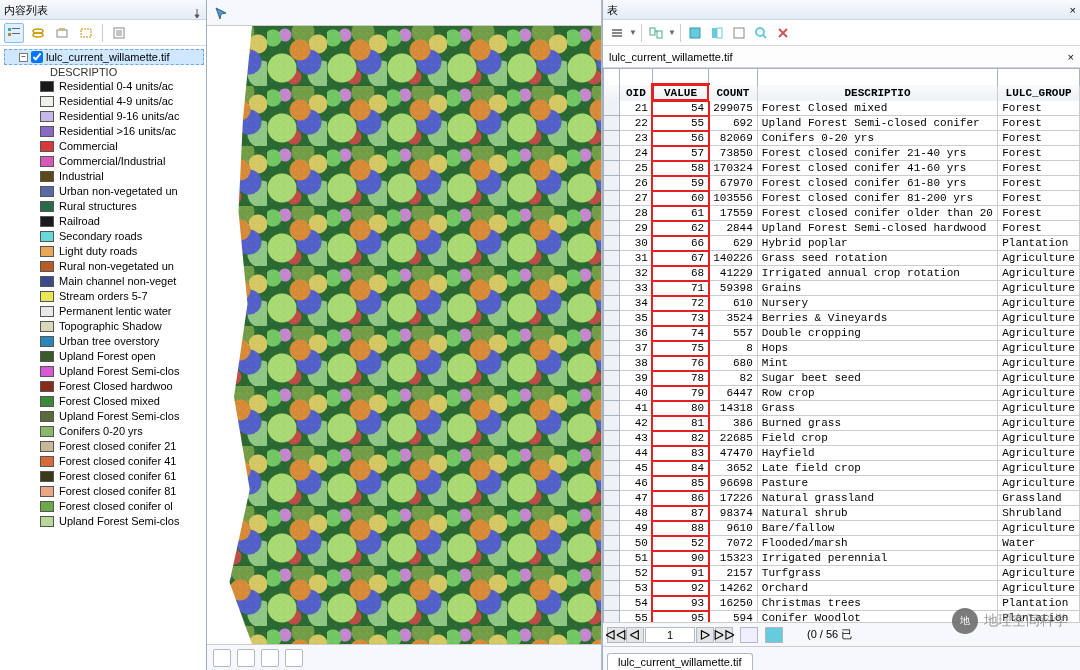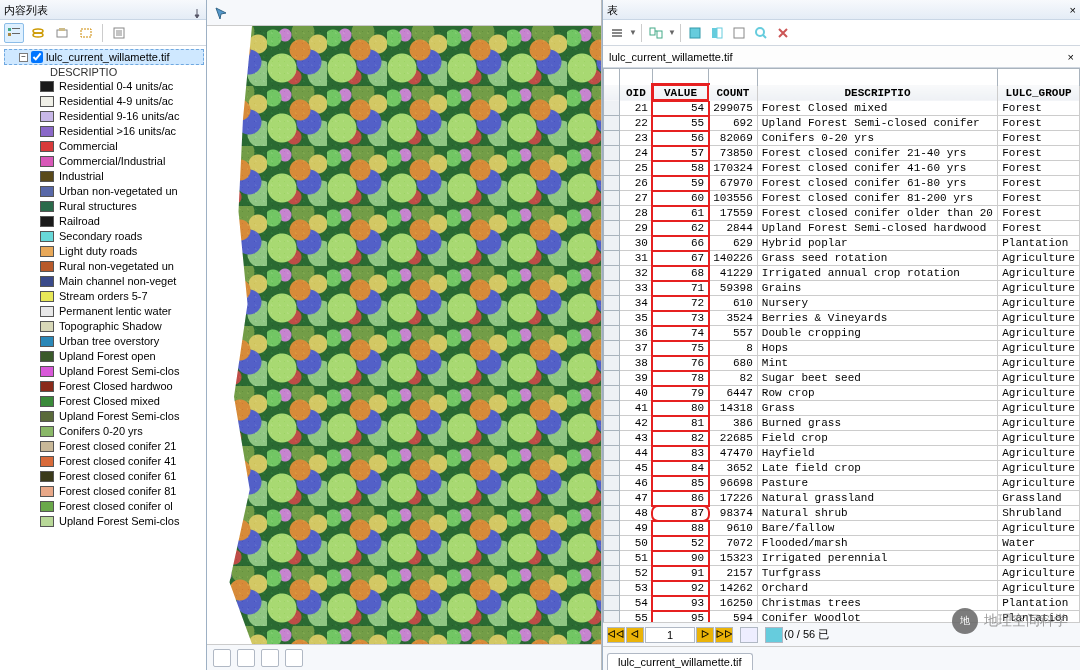--- a/index.html
+++ b/index.html
@@ -39,21 +39,21 @@
 .datagrid table { border-collapse: collapse; width: 100%; font-size: 11px; }
 .datagrid th { background: linear-gradient(#f9fafb,#eef1f5); border:1px solid #a9b3bd; padding: 2px 6px; font-weight: bold; text-align:center; position:sticky; top:16px; }
 .datagrid td { border:1px solid #ccc; padding: 1px 4px; white-space: nowrap; }
 .datagrid tr td:nth-child(1){ background:#eef1f5; border-color:#a9b3bd; width:16px; }
 .datagrid tr td:nth-child(2), .datagrid tr td:nth-child(3), .datagrid tr td:nth-child(4){ text-align:right; }
 .datagrid th:nth-child(1){ width:16px; }
 .datagrid th.val-head { outline:3px solid #e62020; outline-offset:-2px; }
 .row-marker { width:10px; height:10px; }
 
 .tp-navbar { position:absolute; bottom:24px; left:0; right:0; height:24px; border-top:1px solid #ccc; background:#f6f8fb; display:flex; align-items:center; gap:1px; padding:0 4px; font-size:11px; }
-.nav-btn { width:18px; height:16px; border:1px solid #b0b8c4; background:#eab308; display:flex; align-items:center; justify-content:center; cursor:pointer; font-size:11px; }
+.nav-btn { width:18px; height:16px; border:1px solid #b0b8c4; background:#e5e5e5; display:flex; align-items:center; justify-content:center; cursor:pointer; font-size:14px; }
 .nav-input { width:50px; height:16px; border:1px solid #b0b8c4; text-align:center; font-size:11px; }
 .view-toggle { width:18px; height:16px; border:1px solid #b0b8c4; background:#fff; margin-left:6px; }
 
 .tp-bottom-tab { position:absolute; bottom:0; left:0; right:0; height:24px; border-top:1px solid #ccc; background:#f6f8fb; display:flex; align-items:flex-end; padding:0 4px; }
 .tab-active { background:#fff; border:1px solid #b0b8c4; border-bottom:none; padding:2px 10px; font-size:11px; border-radius:3px 3px 0 0; }
 
 
 .watermark { position:absolute; right:12px; bottom:36px; display:flex; align-items:center; gap:6px; color:#888; font-size:14px; opacity:0.85; pointer-events:none; }
 .wm-logo { width:26px; height:26px; border-radius:50%; background:#666; display:flex; align-items:center; justify-content:center; color:#fff; font-size:10px; }
 
@@ -572,21 +572,21 @@
             <td><span class="row-marker"></span></td>
             <td>47</td>
             <td style="outline: rgb(230, 32, 32) solid 2px; outline-offset: -1px;">86</td>
             <td>17226</td>
             <td>Natural grassland</td>
             <td>Grassland</td>
           </tr>
           <tr>
             <td><span class="row-marker"></span></td>
             <td>48</td>
-            <td style="outline: rgb(230, 32, 32) solid 2px; outline-offset: -1px; border-radius: 6px;">87</td>
+            <td style="outline: rgb(230, 32, 32) solid 2px; outline-offset: -1px;">87</td>
             <td>98374</td>
             <td>Natural shrub</td>
             <td>Shrubland</td>
           </tr>
           <tr>
             <td><span class="row-marker"></span></td>
             <td>49</td>
             <td style="outline: rgb(230, 32, 32) solid 2px; outline-offset: -1px;">88</td>
             <td>9610</td>
             <td>Bare/fallow</td>
@@ -645,21 +645,21 @@
   </div>
 
   <div class="tp-navbar">
     <div class="nav-btn">ᐊᐊ</div>
     <div class="nav-btn">ᐊ</div>
     <input class="nav-input" value="1" style="">
     <div class="nav-btn">ᐅ</div>
     <div class="nav-btn">ᐅᐅ</div>
     <div class="view-toggle" style="background:#eef"></div>
     <div class="view-toggle" style="background:#6cd"></div>
-    <span style="margin-left:0">(0 / 56 已</span>
+    <span style="margin-left:23px">(0 / 56 已</span>
   </div>
 
   <div class="tp-bottom-tab">
     <div class="tab-active">
       <span>lulc_current_willamette.tif</span>
     </div>
   </div>
 </div>
 
 <div class="watermark">

